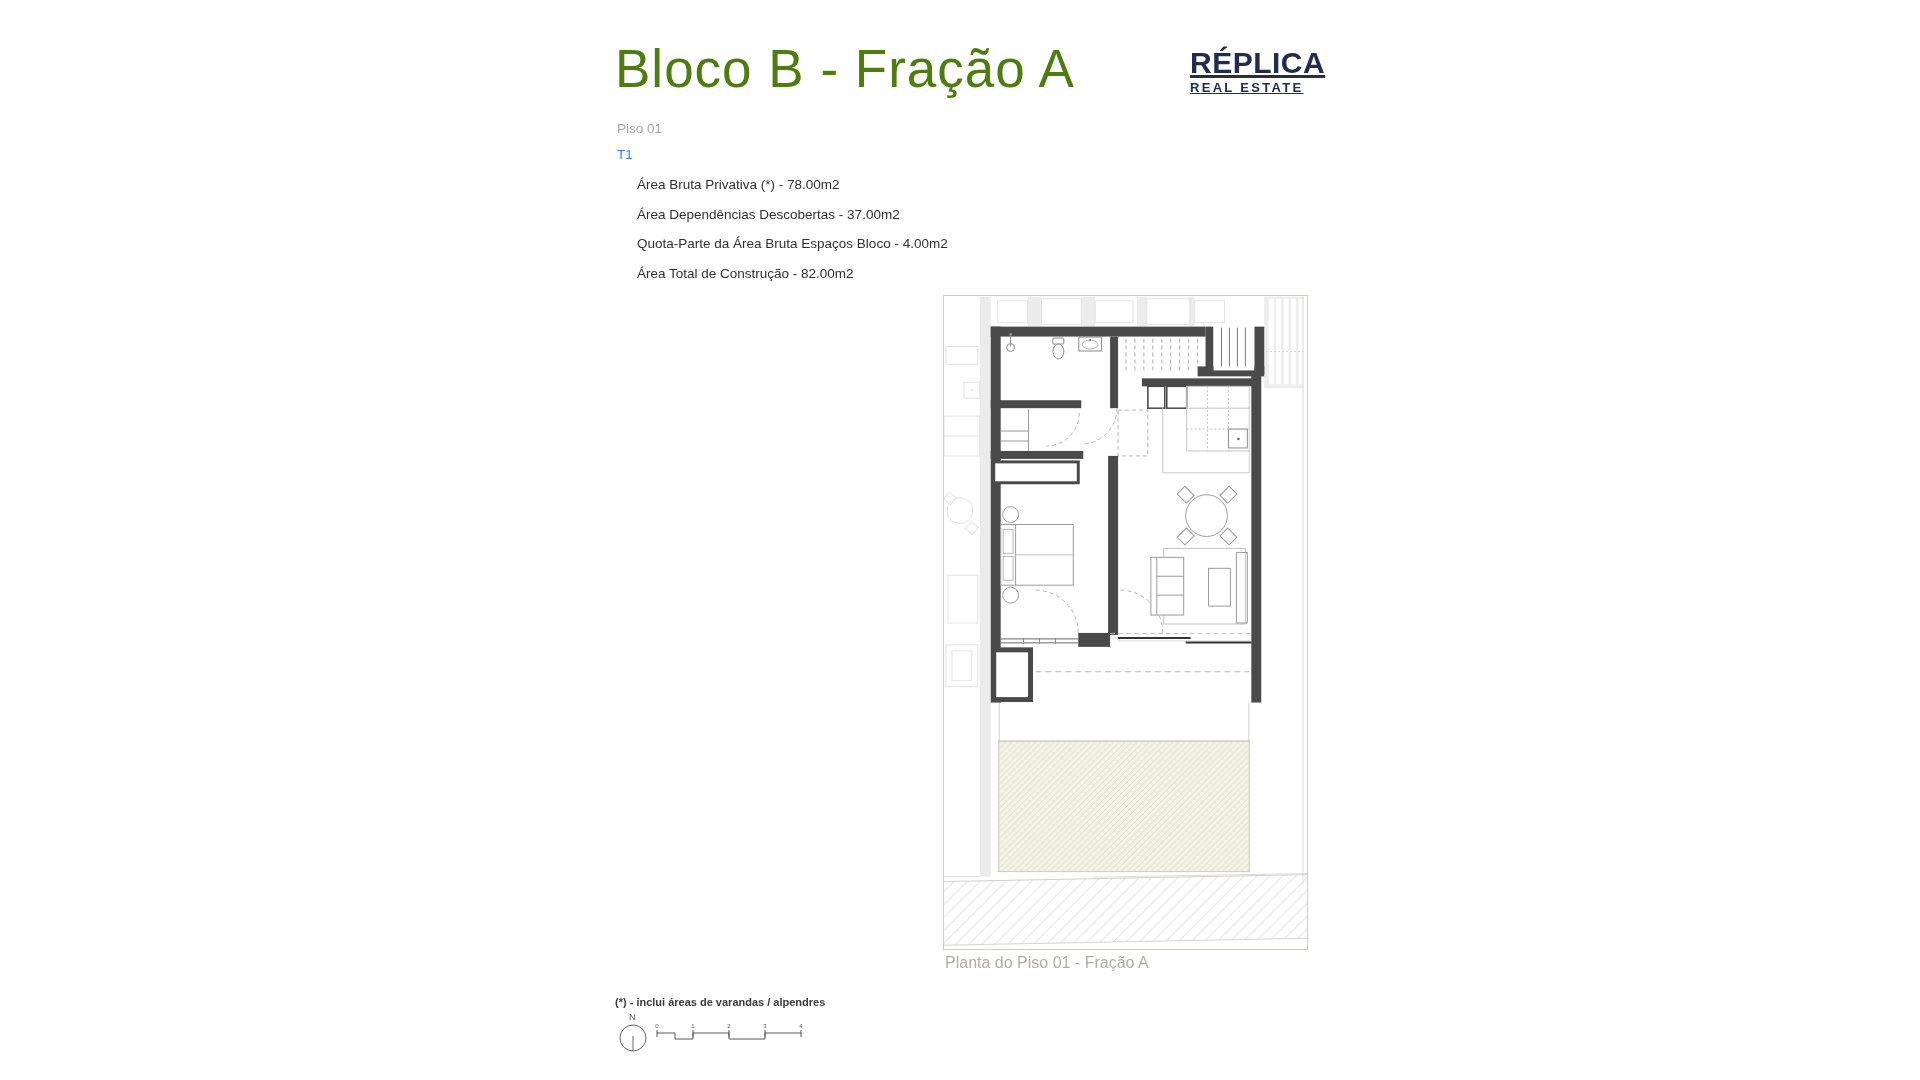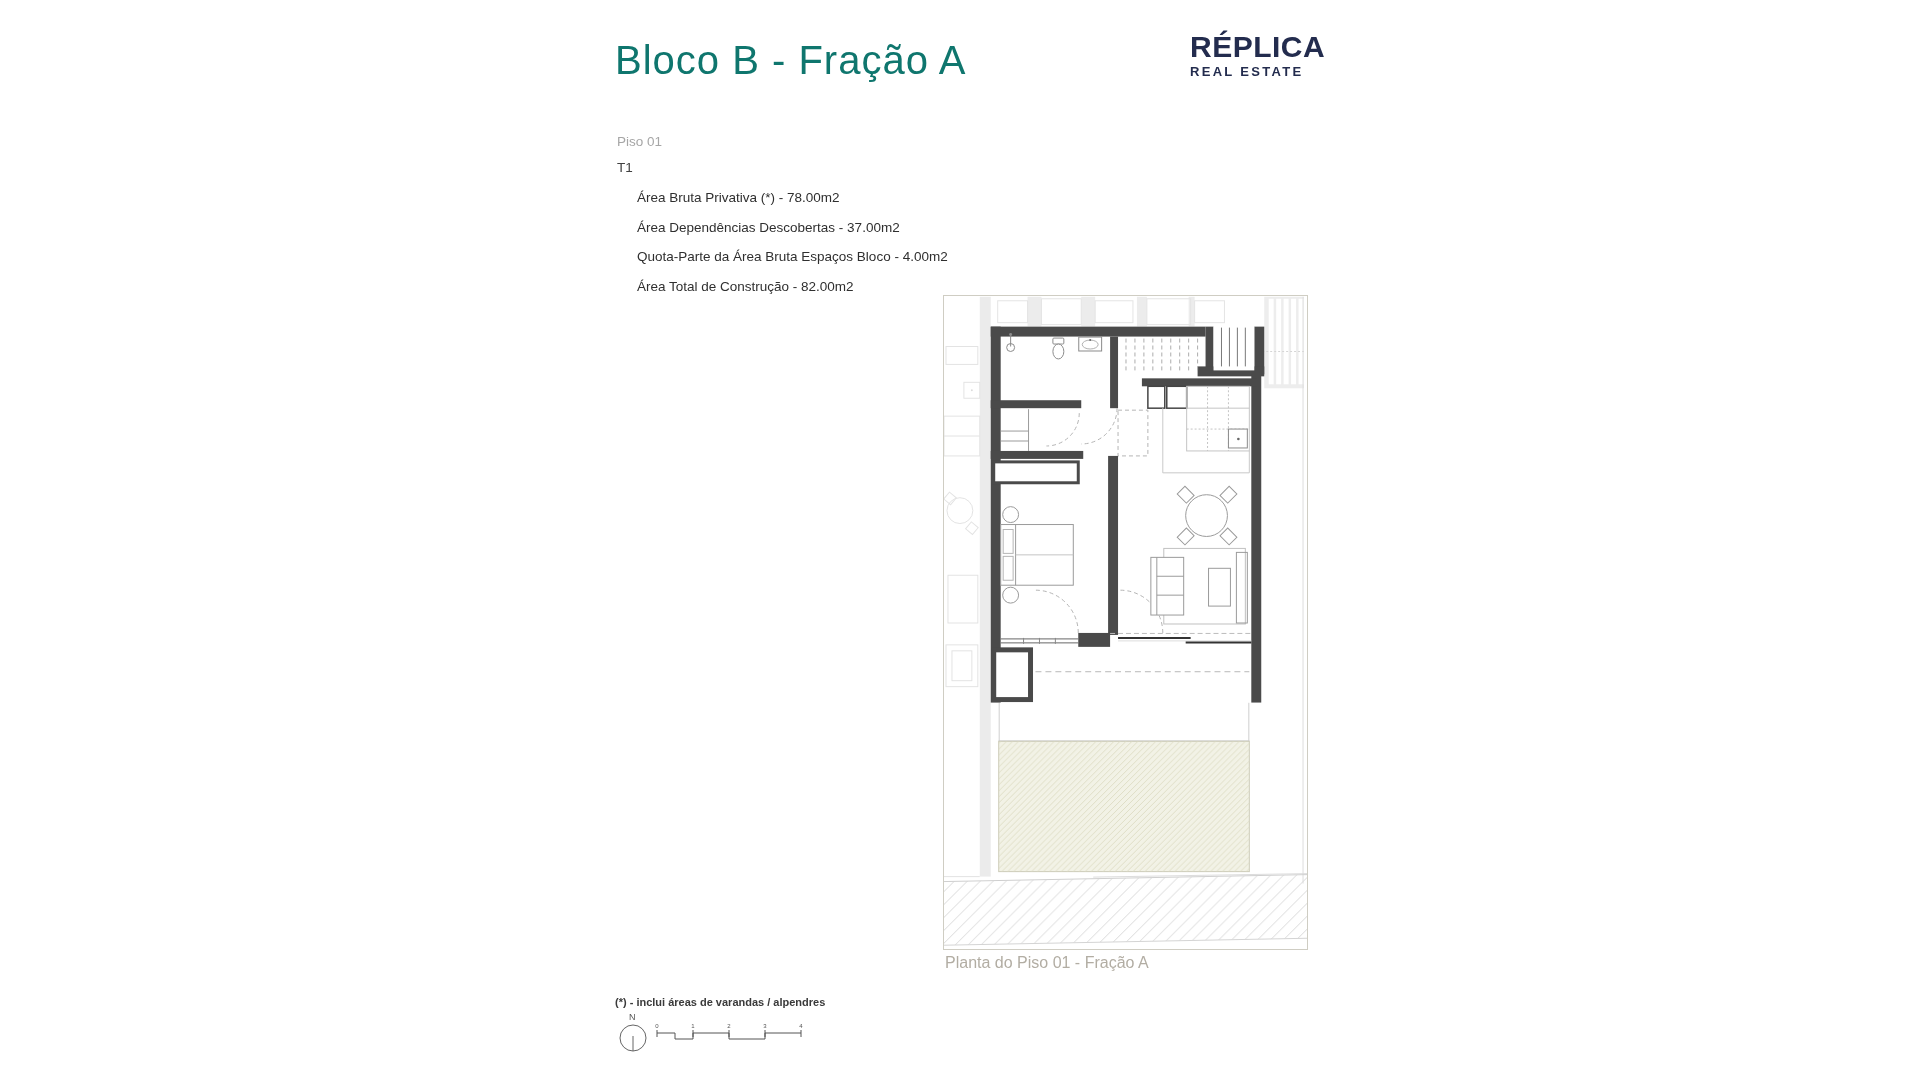--- a/index.html
+++ b/index.html
@@ -1,28 +1,28 @@
 <!DOCTYPE html>
 <html><head>
 <meta charset="utf-8">
 <style>
   html,body{margin:0;padding:0;background:#fff;}
   body{width:1920px;height:1080px;position:relative;overflow:hidden;
        font-family:"Liberation Sans", sans-serif;color:#2f2f2f;}
 
-  .page-title{position:absolute;left:615px;top:38px;font-size:40px;font-weight:300;
-              letter-spacing:1px;color:#0f766e;}
-
-  .logo{position:absolute;left:1190px;top:32px;width:150px;}
+  .page-title{position:absolute;left:615px;top:38px;font-size:53px;font-weight:300;
+              letter-spacing:1px;color:#4d7c0f;}
+
+  .logo{position:absolute;left:1190px;top:48px;width:150px;text-decoration:underline;}
   .logo-name{font-size:30px;font-weight:700;color:#232c4e;letter-spacing:.5px;line-height:1;}
   .logo-tagline{font-size:13px;font-weight:700;color:#232c4e;letter-spacing:2.3px;margin-top:2px;}
 
-  .unit-info{position:absolute;left:617px;top:134px;font-size:13.5px;}
+  .unit-info{position:absolute;left:617px;top:121px;font-size:13.5px;}
   .unit-info .floor{color:#a6a6a6;margin-bottom:11px;}
-  .unit-info .typology{color:#404040;margin-bottom:15px;}
+  .unit-info .typology{color:#3b82f6;margin-bottom:15px;}
   .unit-info .area-line{color:#2f2f2f;margin-bottom:14.5px;margin-left:20px;}
 
   .plan-wrap{position:absolute;left:943px;top:295px;width:365px;height:655px;
              border:1px solid #cfcdc3;background:#fff;box-sizing:border-box;}
   .plan-wrap svg{display:block;width:100%;height:100%;}
   .plan-caption{position:absolute;left:945px;top:954px;font-size:16px;color:#b2ada3;}
 
   .footnote{position:absolute;left:615px;top:996px;font-size:11px;font-weight:700;color:#3a3a3a;}
 
   .legend{position:absolute;left:612px;top:1006px;width:210px;height:60px;}

